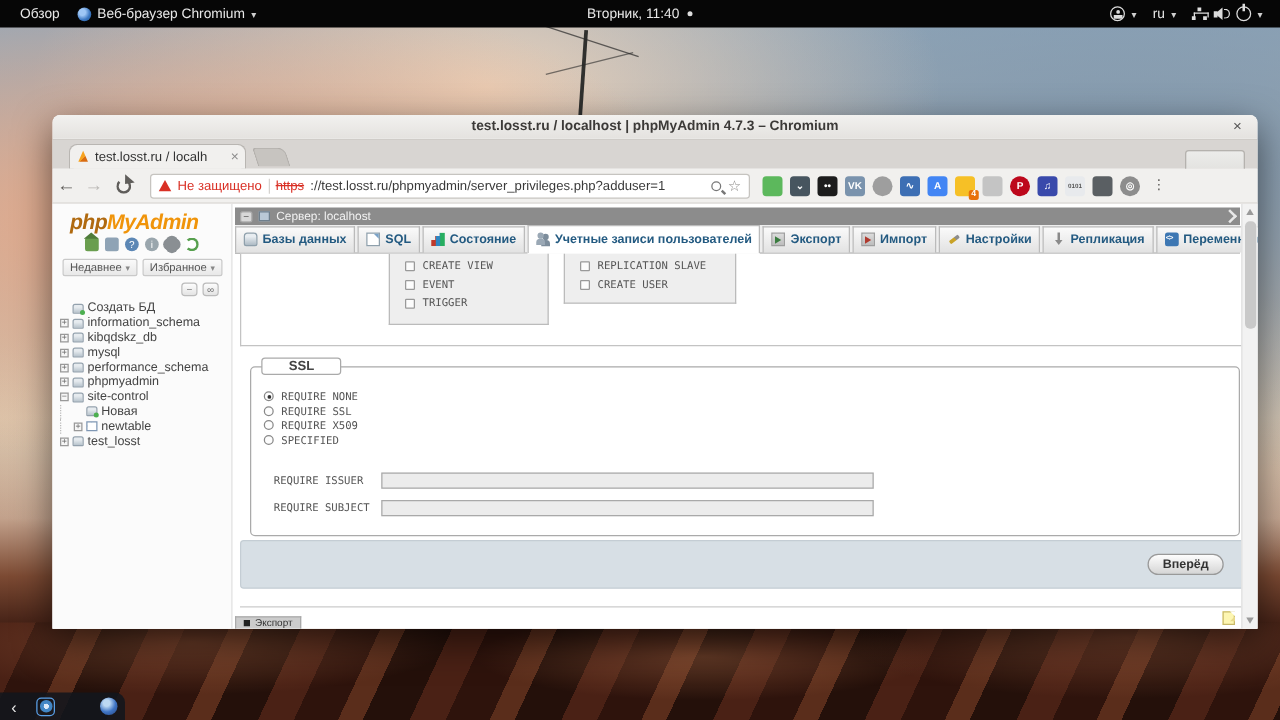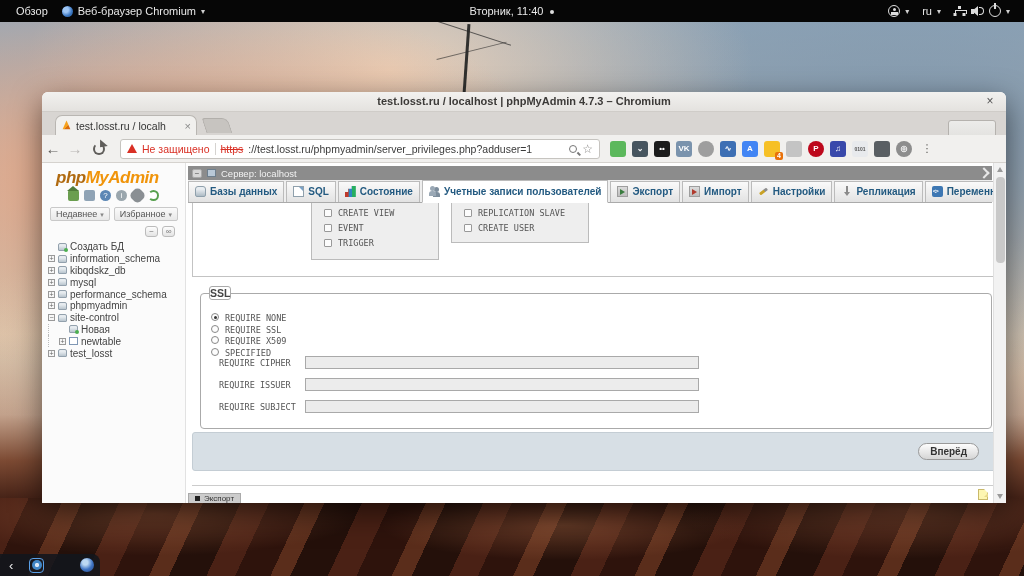--- a/index.html
+++ b/index.html
@@ -209,21 +209,21 @@
   .fs-left { left:118px; top:0; width:128px; height:57px; }
   .fs-right { left:258px; top:0; width:138px; height:40px; }
   .cbrow { display:flex; align-items:center; gap:6px; margin:5px 0 0 12px;
     font-family:"DejaVu Sans Mono", monospace; font-size:8.5px; color:#555; }
   .cb { width:8px; height:8px; border:1px solid #999; background:#fcfcfc; border-radius:1px; flex:none; }
 
   
   .sslfs { position:absolute; left:14px; top:130px; width:792px; height:136px;
     border:1px solid #aaa; border-radius:4px; background:#fff; }
   .legend { position:absolute; left:8px; top:-8px; background:#fff; border:1px solid #aaa;
-    border-radius:3px; padding:0 0; font-size:10.5px; font-weight:bold; color:#444; }
+    border-radius:3px; padding:0 21px; font-size:10.5px; font-weight:bold; color:#444; }
   .radiorow { display:flex; gap:6px; margin:0 0 1.5px 10px;
     font-family:"DejaVu Sans Mono", monospace; font-size:8.5px; color:#555; }
   .radios { padding-top:19px; }
   .radio { width:8px; height:8px; border:1px solid #888; border-radius:50%; background:#fdfdfd;
     flex:none; position:relative; }
   .radio.checked::after { content:""; position:absolute; left:2px; top:2px; width:3px; height:3px;
     border-radius:50%; background:#333; }
   .fieldrow { position:absolute; left:18px; display:flex; align-items:center;
     font-family:"DejaVu Sans Mono", monospace; font-size:8.5px; color:#555; }
   .fieldrow label { width:86px; flex:none; }
@@ -521,24 +521,20 @@
             </div>
           <div class="radiorow">
             <span class="radio"></span>
             <span>REQUIRE X509</span>
             </div>
           <div class="radiorow">
             <span class="radio"></span>
             <span>SPECIFIED</span>
             </div>
         </div>
-        <div class="fieldrow" style="top:62px">
-          <label>REQUIRE CIPHER</label>
-          <input type="text" value="" style="">
-        </div>
         <div class="fieldrow" style="top:84px">
           <label>REQUIRE ISSUER</label>
           <input type="text" value="" style="">
         </div>
         <div class="fieldrow" style="top:106px">
           <label>REQUIRE SUBJECT</label>
           <input type="text" value="" style="">
         </div>
       </div>
 

